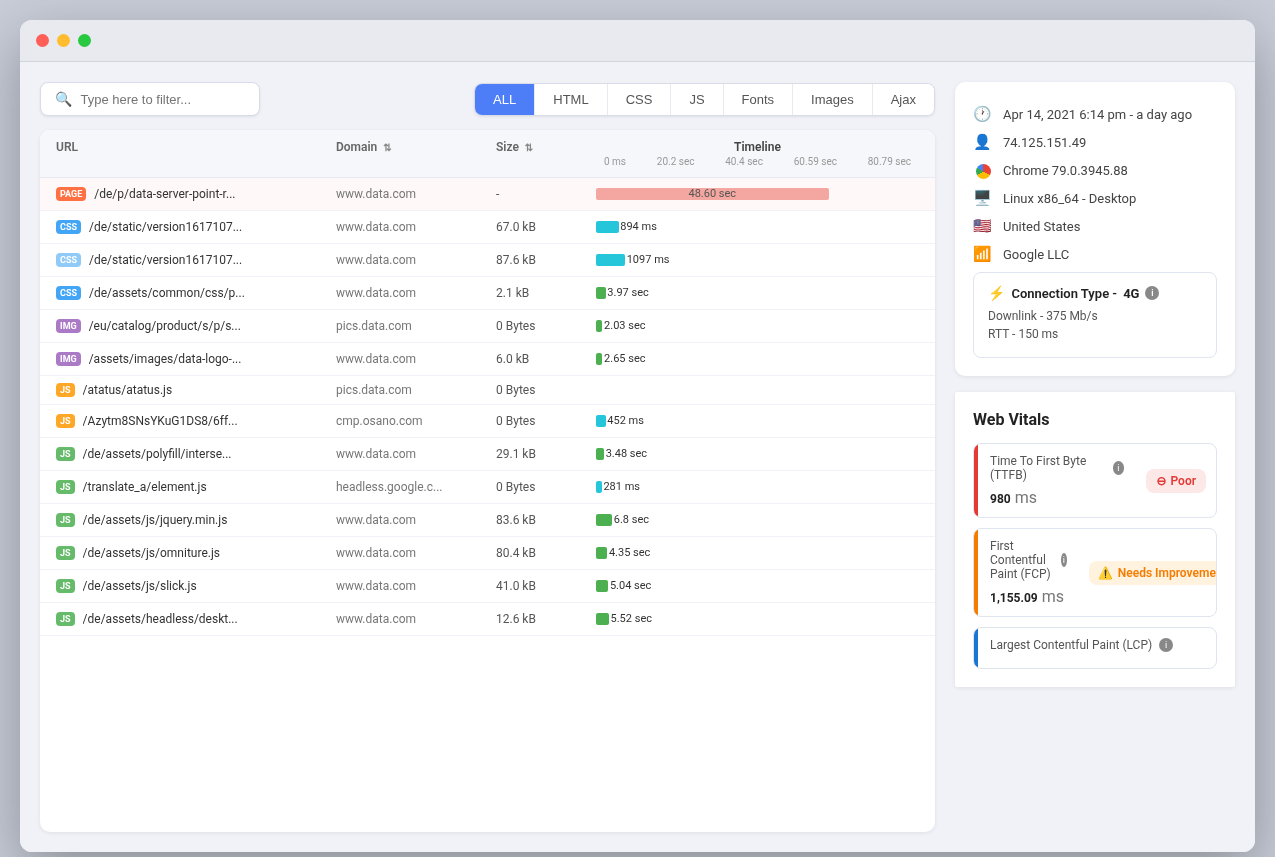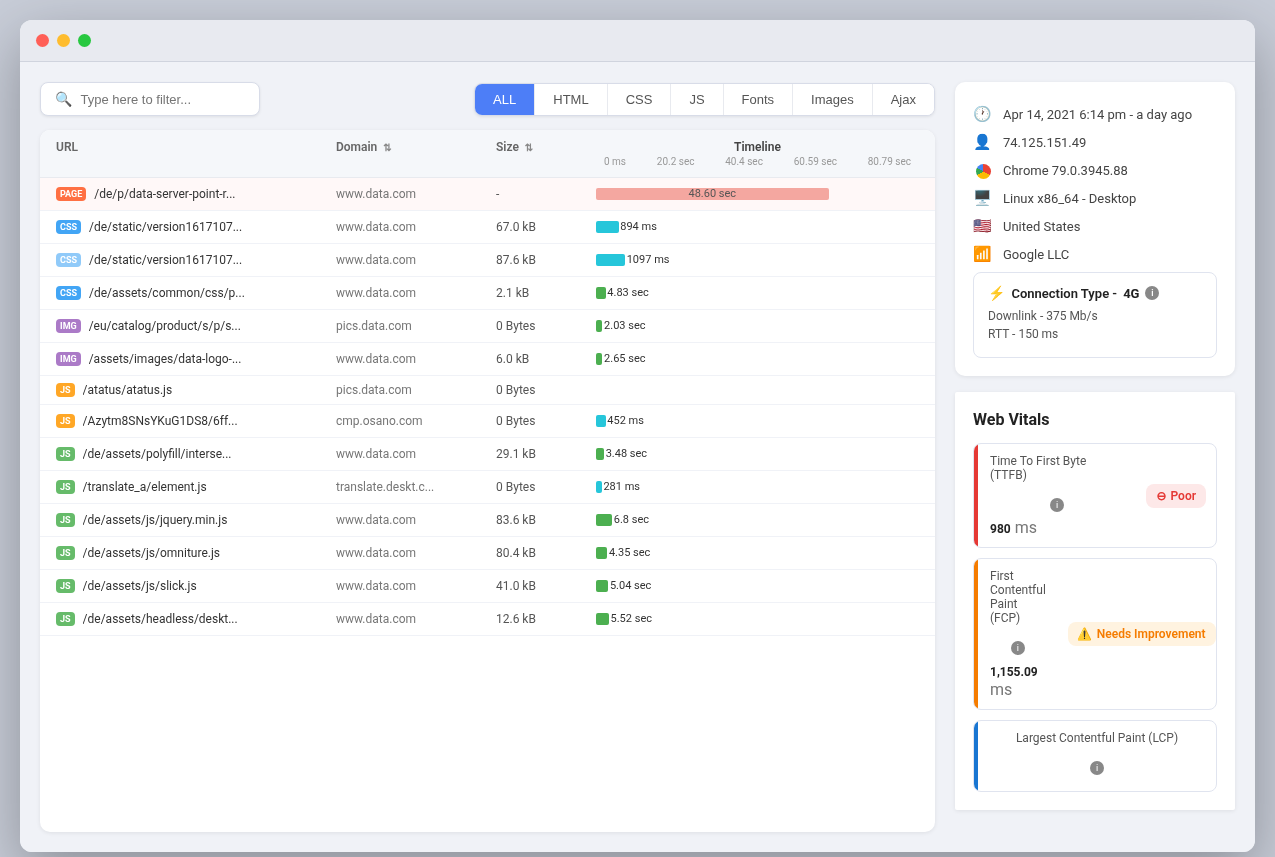--- a/index.html
+++ b/index.html
@@ -235,22 +235,21 @@
       border-radius: 2px;
       box-shadow: 0 1px 4px rgba(0,0,0,0.08);
       padding: 18px;
     }
     .vital-name {
       font-size: 12px;
       color: #555;
       margin-bottom: 6px;
       display: flex;
       align-items: center;
-      gap: 16px;
-      flex-direction: column;
+      gap: 7px;
     }
     .vital-value { font-size: 12px; font-weight: 700; color: #222; }
     .vital-unit { font-size: 16px; font-weight: 400; color: #777; }
     .vital-badge {
       padding: 5px 10px;
       border-radius: 8px;
       font-size: 12px;
       font-weight: 600;
       display: flex;
       align-items: center;
@@ -383,21 +382,21 @@
             <div class="table-row">
     <div class="url-cell">
       <span class="badge" style="background:#42a5f5;">CSS</span>
       <span class="url-text">/de/assets/common/css/p...</span>
     </div>
     <div class="domain-text">www.data.com</div>
     <div class="size-text">2.1 kB</div>
     <div class="timeline-cell">
       <div class="bar-container">
         <div class="timeline-bar" style="background:#4caf50;left:0%;width:3%;"></div>
-        <span class="bar-label" style="left:3.5%;">4.83 sec</span>
+        <span class="bar-label" style="left:3.5%;">3.97 sec</span>
       </div>
     </div>
   </div>
             <div class="table-row">
     <div class="url-cell">
       <span class="badge" style="background:#ab7ac7;">IMG</span>
       <span class="url-text">/eu/catalog/product/s/p/s...</span>
     </div>
     <div class="domain-text">pics.data.com</div>
     <div class="size-text">0 Bytes</div>
@@ -456,21 +455,21 @@
         <div class="timeline-bar" style="background:#4caf50;left:0%;width:2.5%;"></div>
         <span class="bar-label" style="left:3%;">3.48 sec</span>
       </div>
     </div>
   </div>
             <div class="table-row">
     <div class="url-cell">
       <span class="badge" style="background:#66bb6a;">JS</span>
       <span class="url-text">/translate_a/element.js</span>
     </div>
-    <div class="domain-text">translate.deskt.c...</div>
+    <div class="domain-text">headless.google.c...</div>
     <div class="size-text">0 Bytes</div>
     <div class="timeline-cell">
       <div class="bar-container">
         <div class="timeline-bar" style="background:#26c6da;left:0%;width:1.8%;"></div>
         <span class="bar-label" style="left:2.3%;">281 ms</span>
       </div>
     </div>
   </div>
             <div class="table-row">
     <div class="url-cell">

